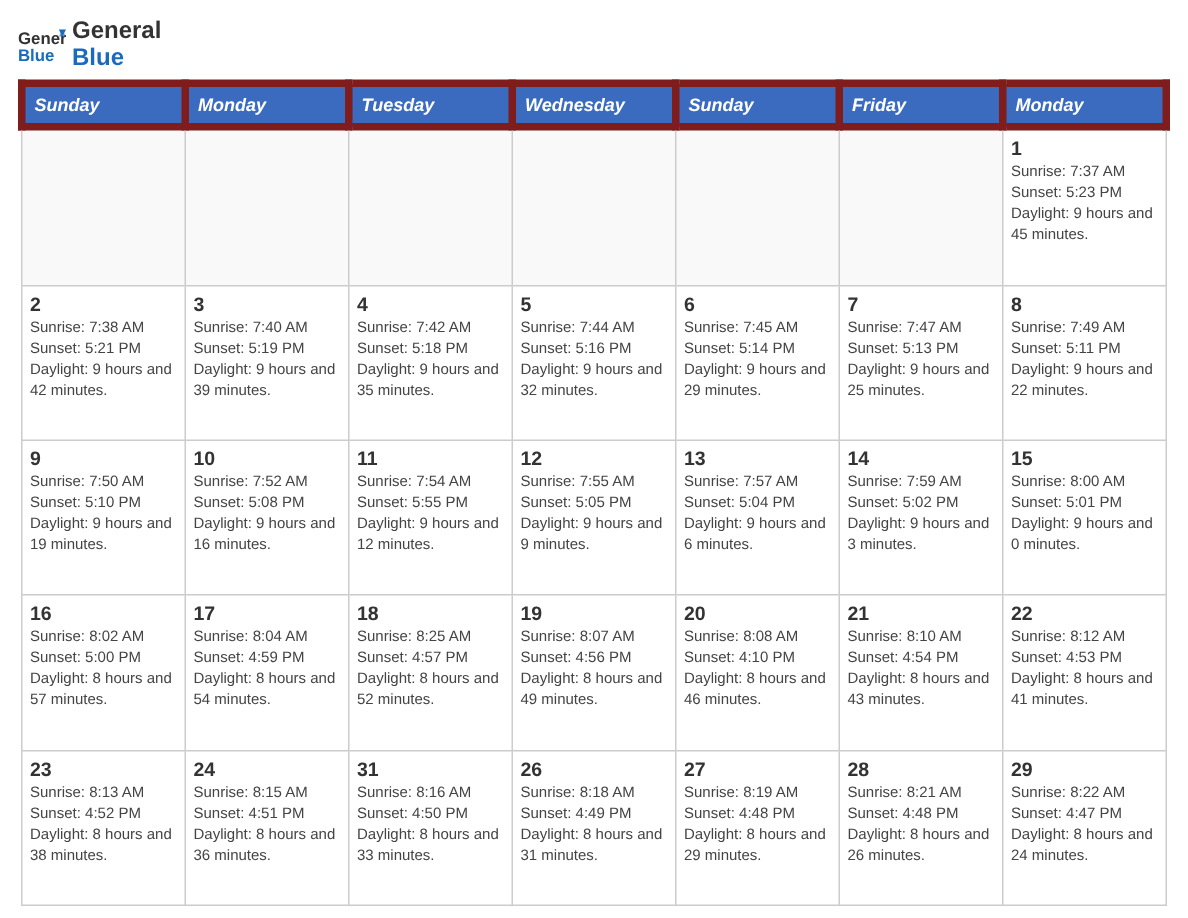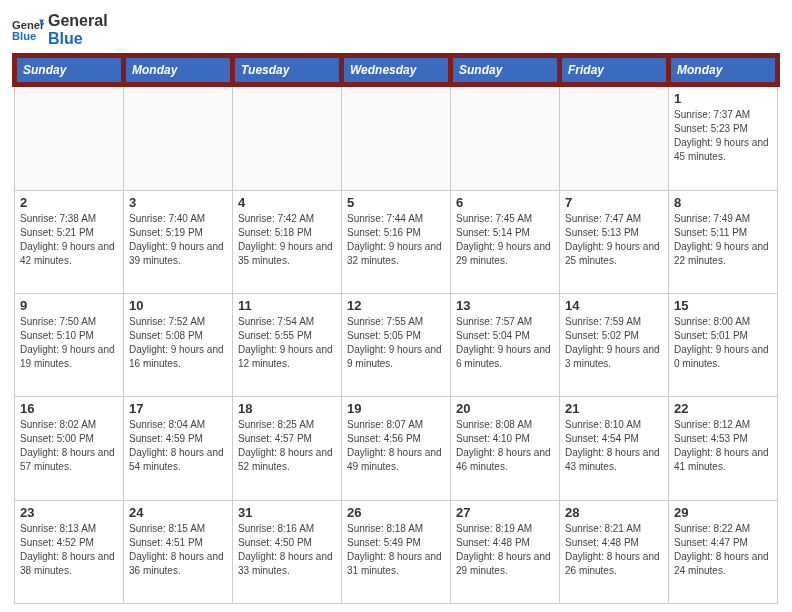--- a/index.html
+++ b/index.html
@@ -289,21 +289,21 @@
           </td>
           <td>
             <span class="day-number">31</span>
             <div class="day-info">Sunrise: 8:16 AM
 Sunset: 4:50 PM
 Daylight: 8 hours and 33 minutes.</div>
           </td>
           <td>
             <span class="day-number">26</span>
             <div class="day-info">Sunrise: 8:18 AM
-Sunset: 5:49 PM
+Sunset: 4:49 PM
 Daylight: 8 hours and 31 minutes.</div>
           </td>
           <td>
             <span class="day-number">27</span>
             <div class="day-info">Sunrise: 8:19 AM
 Sunset: 4:48 PM
 Daylight: 8 hours and 29 minutes.</div>
           </td>
           <td>
             <span class="day-number">28</span>

